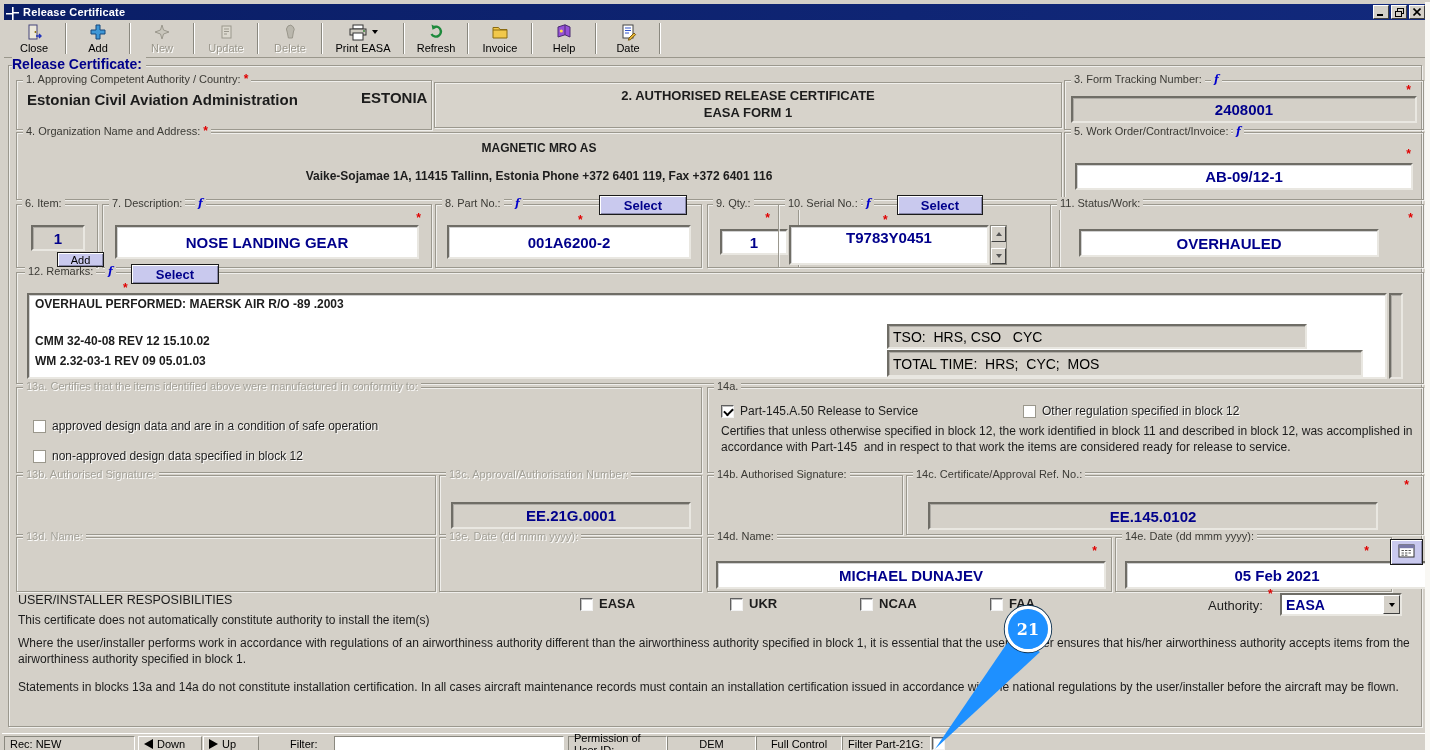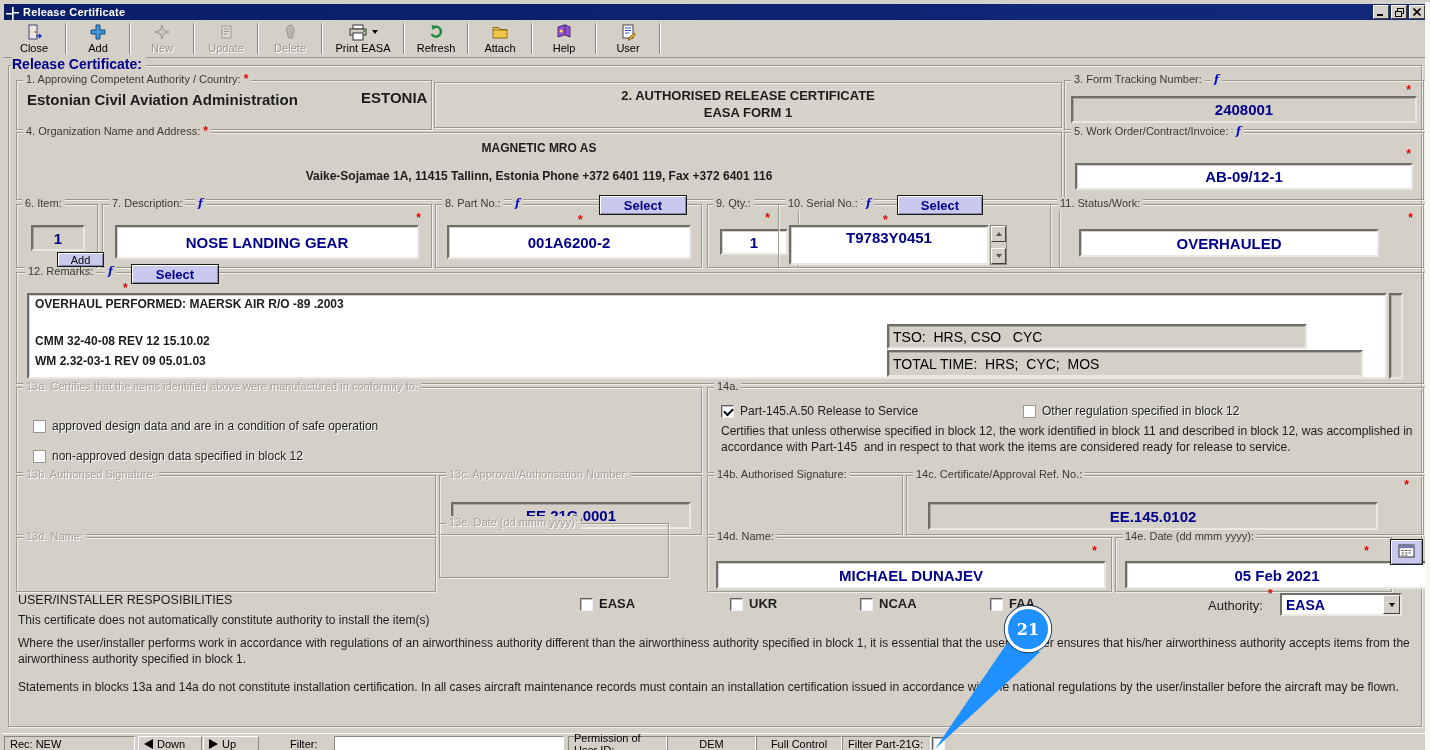--- a/index.html
+++ b/index.html
@@ -194,21 +194,21 @@
       <span>Refresh</span>
     </div>
     <div class="tb-sep"></div>
     <div class="tb-btn">
       <span class="ic">
           <svg width="18" height="18" viewBox="0 0 18 18">
             <path d="M2 4.5 h5.5 l1.5 2 H16 v8.5 H2 z" fill="#f2c84b" stroke="#8a6a10"></path>
             <path d="M2 7 h14" stroke="#8a6a10"></path>
           </svg>
         </span>
-      <span>Attach</span>
+      <span>Invoice</span>
     </div>
     <div class="tb-sep"></div>
     <div class="tb-btn">
       <span class="ic">
           <svg width="18" height="18" viewBox="0 0 18 18">
             <path d="M3 4 l7 -2.2 5 2.2 v10 l-5 -2.2 -7 2.2 z" fill="#9550d8" stroke="#4a2a70"></path>
             <path d="M10 1.8 v10" stroke="#4a2a70"></path>
             <circle cx="6.3" cy="8" r="1.6" fill="#ffd84a"></circle>
           </svg>
         </span>
@@ -216,21 +216,21 @@
     </div>
     <div class="tb-sep"></div>
     <div class="tb-btn">
       <span class="ic">
           <svg width="18" height="18" viewBox="0 0 18 18">
             <rect x="4" y="2" width="10" height="13" fill="#fff" stroke="#444"></rect>
             <path d="M6 5 h6 M6 7.5 h6 M6 10 h4" stroke="#3355cc"></path>
             <path d="M10 15 l5 -5 1.6 1.6 -5 5 -2.2 0.6 z" fill="#e5b637" stroke="#7a5a10"></path>
           </svg>
         </span>
-      <span>User</span>
+      <span>Date</span>
     </div>
     <div class="tb-sep"></div>
   </div>
 
   <div class="heading">Release Certificate:</div>
   <div class="gb" style="left:6px; top:63px; width:1414px; height:662px;"></div>
 
   <div class="gb" style="left:14px; top:78px; width:416px; height:50px;">
     <span class="gl" style="left:6px;"><span>1. Approving Competent Authority / Country:</span>  <span class="req">*</span></span>
     <span class="blktxt navy sm" style="left:10px; top:10px;">Estonian Civil Aviation Administration</span>
@@ -378,21 +378,21 @@
     <span class="gl" style="left:6px;">14c. Certificate/Approval Ref. No.:</span>
     <span class="req abs" style="right:14px; top:2px;">*</span>
     <div class="field grey" style="left:21px; top:26px; width:450px; height:28px;">
         <span class="navy">EE.145.0102</span>
       </div>
   </div>
 
   <div class="gb" style="left:14px; top:535px; width:420px; height:55px;">
     <span class="gl dis" style="left:6px;">13d. Name:</span>
   </div>
-  <div class="gb" style="left:437px; top:521px; width:230px; height:55px;padding-left:44px;">
+  <div class="gb" style="left:437px; top:535px; width:263px; height:55px;padding-left:44px;">
     <span class="gl dis" style="left:6px;">13e. Date (dd mmm yyyy):</span>
   </div>
 
   <div class="gb" style="left:705px; top:535px; width:405px; height:55px;">
     <span class="gl" style="left:6px;">14d. Name:</span>
     <span class="req abs" style="right:14px; top:6px;">*</span>
     <div class="field" style="left:8px; top:23px; width:390px; height:28px;">
         <span class="navy">MICHAEL DUNAJEV</span>
       </div>
   </div>

